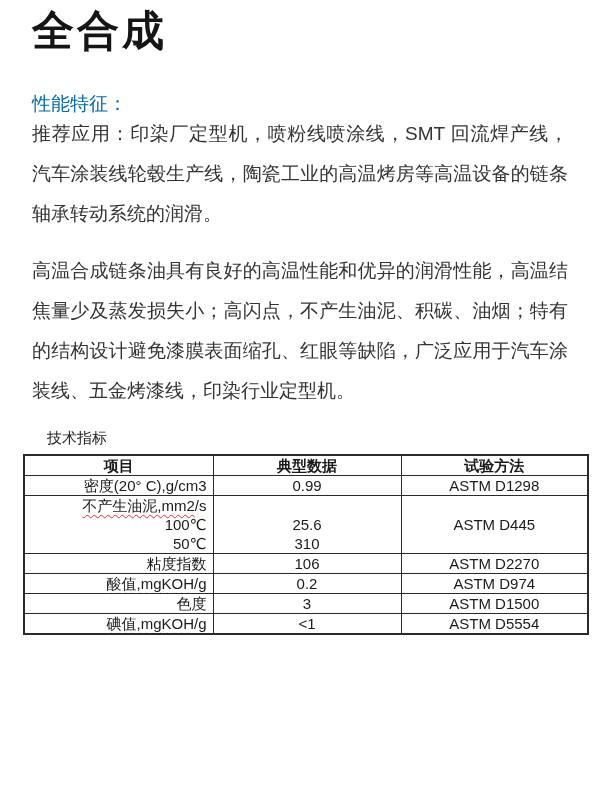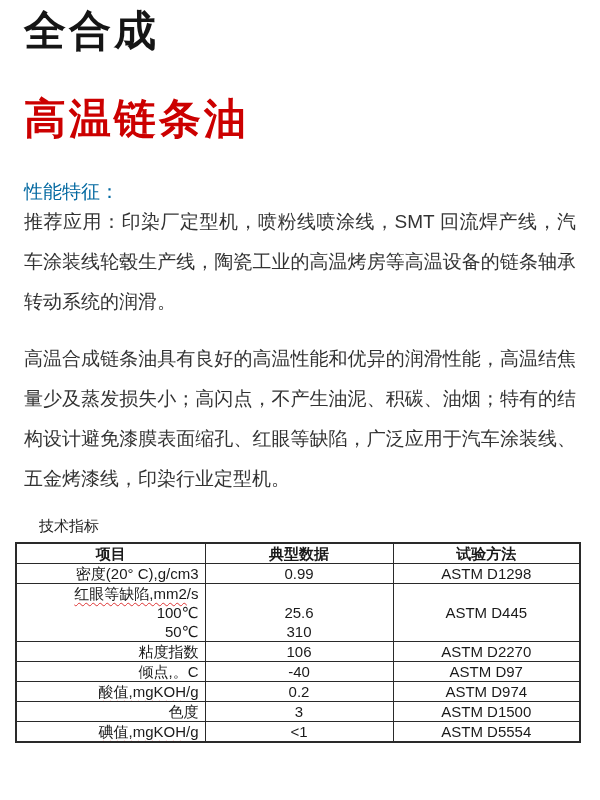--- a/index.html
+++ b/index.html
@@ -8,21 +8,21 @@
     background: #ffffff;
   }
   body {
     width: 600px;
     height: 800px;
     overflow: hidden;
     font-family: "Liberation Sans", "DejaVu Sans", sans-serif;
     color: #333333;
   }
   .page {
-    padding: 0 24px;
+    padding: 0 32px;
     box-sizing: border-box;
     width: 600px;
   }
   .title-black {
     margin: 6px 0 0 0;
     font-size: 42px;
     line-height: 50px;
     font-weight: bold;
     letter-spacing: 3px;
     color: #151515;
@@ -91,21 +91,20 @@
     text-decoration-thickness: 1px;
     text-underline-offset: 3px;
   }
 </style>
 </head>
 <body>
 
 <div class="page">
 
   <h1 class="title-black">全合成</h1>
-  <h1 class="title-red">高温链条油</h1>
 
   <p class="perf-heading">性能特征：</p>
 
   <p class="body-para">推荐应用：印染厂定型机，喷粉线喷涂线，SMT 回流焊产线，汽车涂装线轮毂生产线，陶瓷工业的高温烤房等高温设备的链条轴承转动系统的润滑。</p>
   <p class="body-para first">高温合成链条油具有良好的高温性能和优异的润滑性能，高温结焦量少及蒸发损失小；高闪点，不产生油泥、积碳、油烟；特有的结构设计避免漆膜表面缩孔、红眼等缺陷，广泛应用于汽车涂装线、五金烤漆线，印染行业定型机。</p>
 
   <p class="tech-heading">技术指标</p>
 
   <table class="spec">
     <colgroup>
@@ -119,40 +118,35 @@
       <th>典型数据</th>
       <th>试验方法</th>
     </tr>
     <tr>
       <td class="c-item">密度(20° C),g/cm3</td>
       <td class="c-val">0.99</td>
       <td class="c-method">ASTM D1298</td>
     </tr>
     <tr>
       <td class="c-item multi">
-        <div class="cell-line"><span class="wavy">红眼等缺陷,mm2</span><span>/s</span></div>
+        <div class="cell-line"><span class="wavy">不产生油泥,mm2</span><span>/s</span></div>
         <div class="cell-line">100℃</div>
         <div class="cell-line">50℃</div>
       </td>
       <td class="c-val multi">
         <div class="cell-line"></div>
         <div class="cell-line">25.6</div>
         <div class="cell-line">310</div>
       </td>
       <td class="c-method multi">ASTM D445</td>
     </tr>
     <tr>
       <td class="c-item">粘度指数</td>
       <td class="c-val">106</td>
       <td class="c-method">ASTM D2270</td>
-    </tr>
-    <tr>
-      <td class="c-item">倾点,。C</td>
-      <td class="c-val">-40</td>
-      <td class="c-method">ASTM D97</td>
     </tr>
     <tr>
       <td class="c-item"><span class="wavy">酸值,mgKOH</span><span>/g</span></td>
       <td class="c-val">0.2</td>
       <td class="c-method">ASTM D974</td>
     </tr>
     <tr>
       <td class="c-item">色度</td>
       <td class="c-val">3</td>
       <td class="c-method">ASTM D1500</td>

